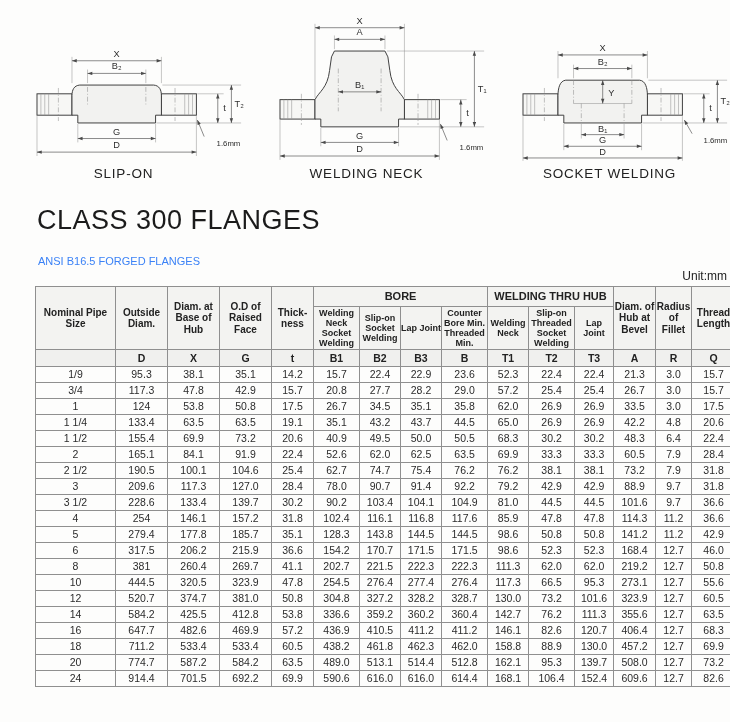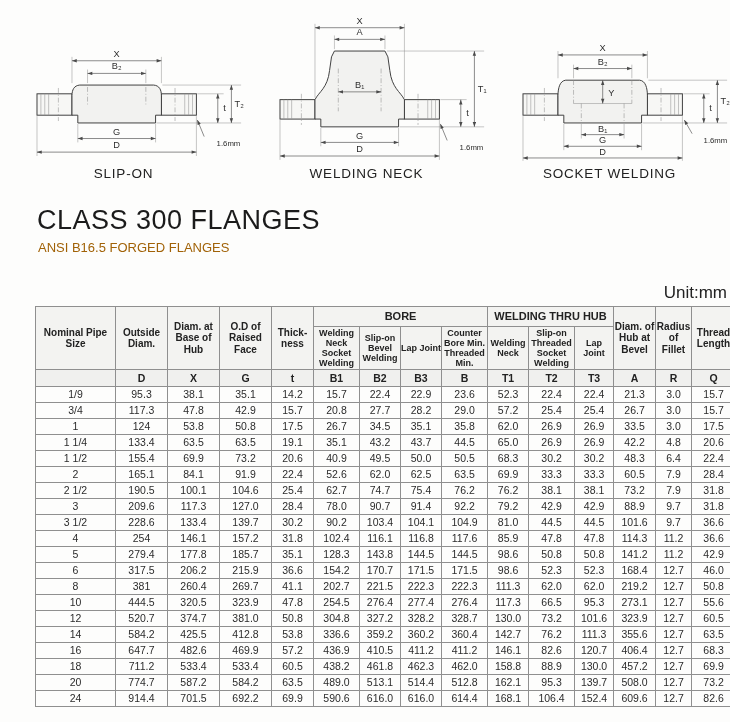--- a/index.html
+++ b/index.html
@@ -10,22 +10,22 @@
   .caption{font-size:13.5px;letter-spacing:.8px;color:#222;margin-top:0;}
   .outline{fill:#f2f2f0;stroke:#3c3c3c;stroke-width:1;}
   .arm{fill:#f7f7f5;stroke:#3c3c3c;stroke-width:1;}
   .hatch{stroke:#9a9a9a;stroke-width:.6;}
   .cline{stroke:#8a8a8a;stroke-width:.55;stroke-dasharray:5 2 1 2;fill:none;}
   .dim{stroke:#555;stroke-width:.7;fill:none;}
   .ext{stroke:#8a8a8a;stroke-width:.5;fill:none;}
   .dlab{font-size:9.5px;fill:#2e2e2e;text-anchor:middle;}
   .dlab.small{font-size:8px;}
   h1{font-size:27px;font-weight:400;letter-spacing:.5px;margin:24px 0 0 37px;color:#1b1b1b;}
-  .subtitle{font-size:13px;margin:4px 0 0 38px;color:#a16207;}
-  .unit{width:727px;text-align:right;font-size:17px;color:#222;margin-top:28px;}
+  .subtitle{font-size:11px;margin:19px 0 0 38px;color:#3b82f6;}
+  .unit{width:727px;text-align:right;font-size:12px;color:#222;margin-top:2px;}
   table{width:692px;margin:3px 0 0 35px;border-collapse:collapse;table-layout:fixed;}
   th,td{border:1px solid #8f8f8f;text-align:center;vertical-align:middle;padding:0;overflow:hidden;}
   thead th{font-weight:700;background:#f3f3f1;color:#222;font-size:10.5px;line-height:1.15;}
   tr.grow th{height:19px;font-size:11px;}
   tr.lrow th{height:42px;font-size:9px;line-height:1.12;}
   tr.letters th{height:16px;font-size:10.5px;background:#f0f0ee;}
   tbody td{height:15px;line-height:15px;font-size:10.5px;color:#2b2b2b;background:#fdfdfc;}
 </style>
 </head>
 <body>
@@ -235,21 +235,21 @@
       <th rowspan="2" style="font-size:10px">O.D of Raised Face</th>
       <th rowspan="2" style="font-size:10px">Thick-ness</th>
       <th colspan="4">BORE</th>
       <th colspan="3">WELDING THRU HUB</th>
       <th rowspan="2" style="font-size:10px">Diam. of Hub at Bevel</th>
       <th rowspan="2" style="font-size:10px">Radius of Fillet</th>
       <th rowspan="2" style="font-size:10px">Thread Length</th>
     </tr>
     <tr class="lrow">
       <th>Welding Neck Socket Welding</th>
-      <th>Slip-on Bevel Welding</th>
+      <th>Slip-on Socket Welding</th>
       <th>Lap Joint</th>
       <th>Counter Bore Min. Threaded Min.</th>
       <th>Welding Neck</th>
       <th>Slip-on Threaded Socket Welding</th>
       <th>Lap Joint</th>
     </tr>
     <tr class="letters">
       <th></th>
       <th>D</th>
       <th>X</th>

